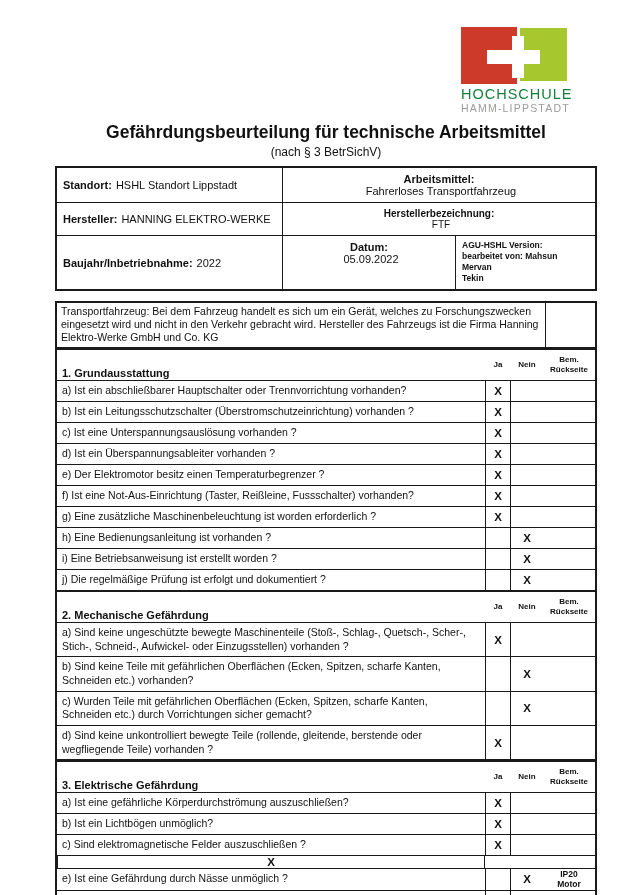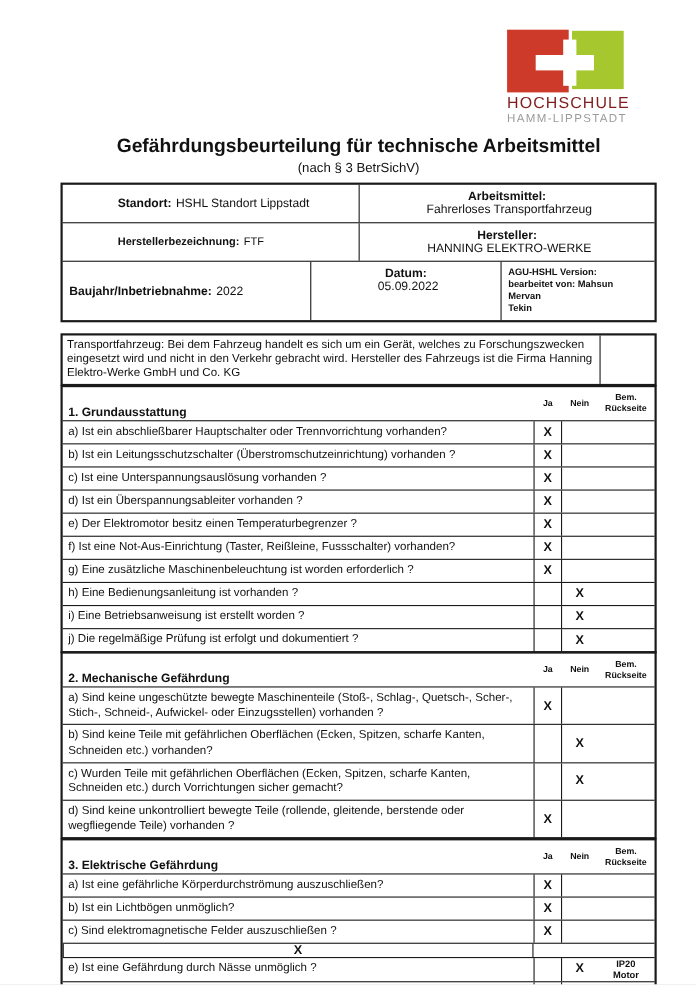--- a/index.html
+++ b/index.html
@@ -13,31 +13,31 @@
     overflow: hidden;
     margin: 0 auto;
   }
   
   .logo { position: absolute; left: 461px; top: 27px; width: 110px; }
   .logo-mark { position: relative; width: 106px; height: 57px; }
   .sq-red   { position:absolute; left:0;  top:0;  width:56px; height:57px; background:#cd3a2a; }
   .sq-green { position:absolute; left:59px; top:1px; width:47px; height:53px; background:#a6c72e; }
   .plus-h { position:absolute; left:26px; top:23px; width:53px; height:14px; background:#fff; }
   .plus-v { position:absolute; left:51px; top:9px;  width:12px; height:42px; background:#fff; }
-  .logo-t1 { margin-top:2px; font-size:14.5px; letter-spacing:1px; color:#7f1d1d; white-space:nowrap; }
+  .logo-t1 { margin-top:2px; font-size:14.5px; letter-spacing:1px; color:#15803d; white-space:nowrap; }
   .logo-t2 { font-size:10.5px; letter-spacing:1.2px; color:#9b9b9a; white-space:nowrap; }
   
   .content { position:absolute; left:55px; top:0; width:542px; }
   .doc-title { margin-top:122px; text-align:center; font-size:17.5px; font-weight:bold; }
   .doc-subtitle { text-align:center; font-size:12px; margin-top:2px; }
   
   .info { border:2px solid #1a1a1a; margin-top:7px; }
   .irow { display:grid; }
   .irow + .irow { border-top:1.4px solid #1a1a1a; }
-  .irow.r2c { grid-template-columns: 225px 1fr; padding-left: 44px; }
+  .irow.r2c { grid-template-columns: 225px 1fr; }
   .irow.r3c { grid-template-columns: 225px 173px 1fr; }
   .icell { padding:5px 6px; font-size:11px; display:flex; align-items:center; }
   .icell + .icell { border-left:1.4px solid #1a1a1a;flex-direction:column; }
   .b { font-weight:normal; }
   .sm  { font-size:10px; }
   .icell .lbl { font-weight:bold; white-space:pre; }
   .icell .val { margin-left:4px; }
   .ver { font-size:8.5px; font-weight:bold; line-height:1.3; white-space:pre-line; align-items:flex-start; padding-top:4px; }
   .r3 .icell { min-height:33px; }
   .r12 .icell { min-height:26px; }
@@ -83,27 +83,27 @@
         <div class="icell">
           <span class="lbl b">Standort:</span>
           <span class="val b">HSHL Standort Lippstadt</span>
         </div>
         <div class="icell">
           <span class="lbl b">Arbeitsmittel:</span>
           <span class="val b">Fahrerloses Transportfahrzeug</span>
         </div>
       </div>
       <div class="irow r2c r12">
+        <div class="icell">
+          <span class="lbl b">Hersteller:</span>
+          <span class="val">HANNING ELEKTRO-WERKE</span>
+        </div>
         <div class="icell sm">
           <span class="lbl b">Herstellerbezeichnung:</span>
           <span class="val b">FTF</span>
-        </div>
-        <div class="icell">
-          <span class="lbl b">Hersteller:</span>
-          <span class="val">HANNING ELEKTRO-WERKE</span>
         </div>
       </div>
       <div class="irow r3c r3">
         <div class="icell">
           <span class="lbl b">Baujahr/Inbetriebnahme:</span>
           <span class="val">2022</span>
         </div>
         <div class="icell">
           <span class="lbl b">Datum:</span>
           <span class="val">05.09.2022</span>

